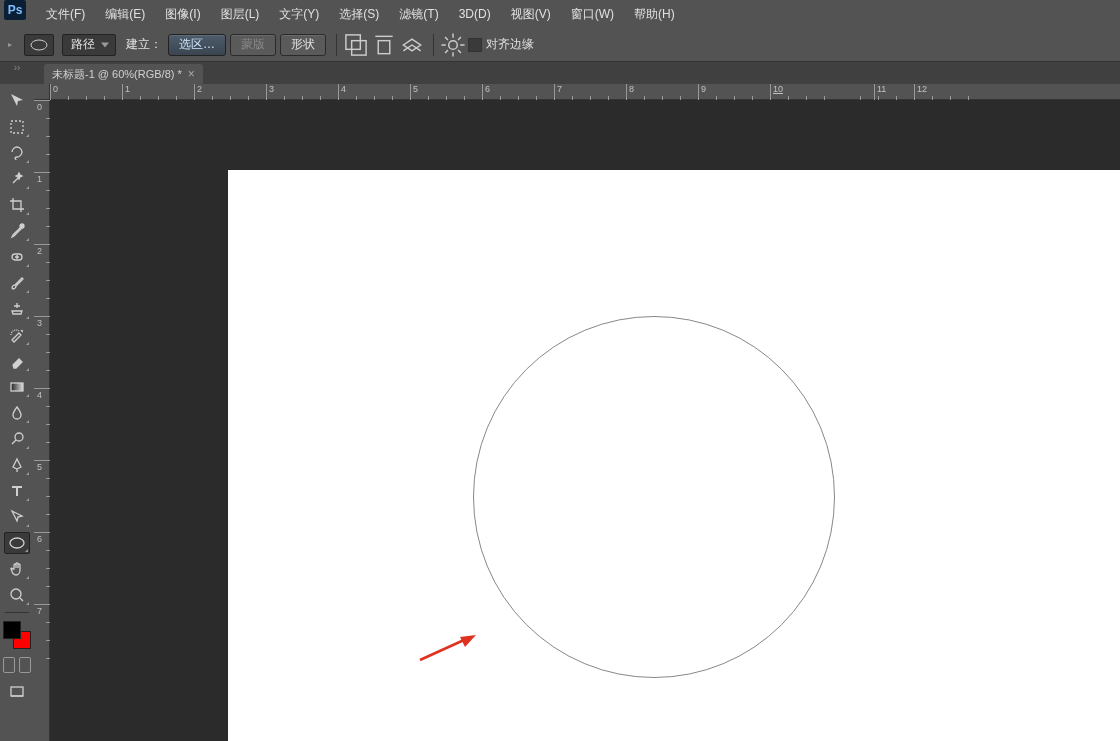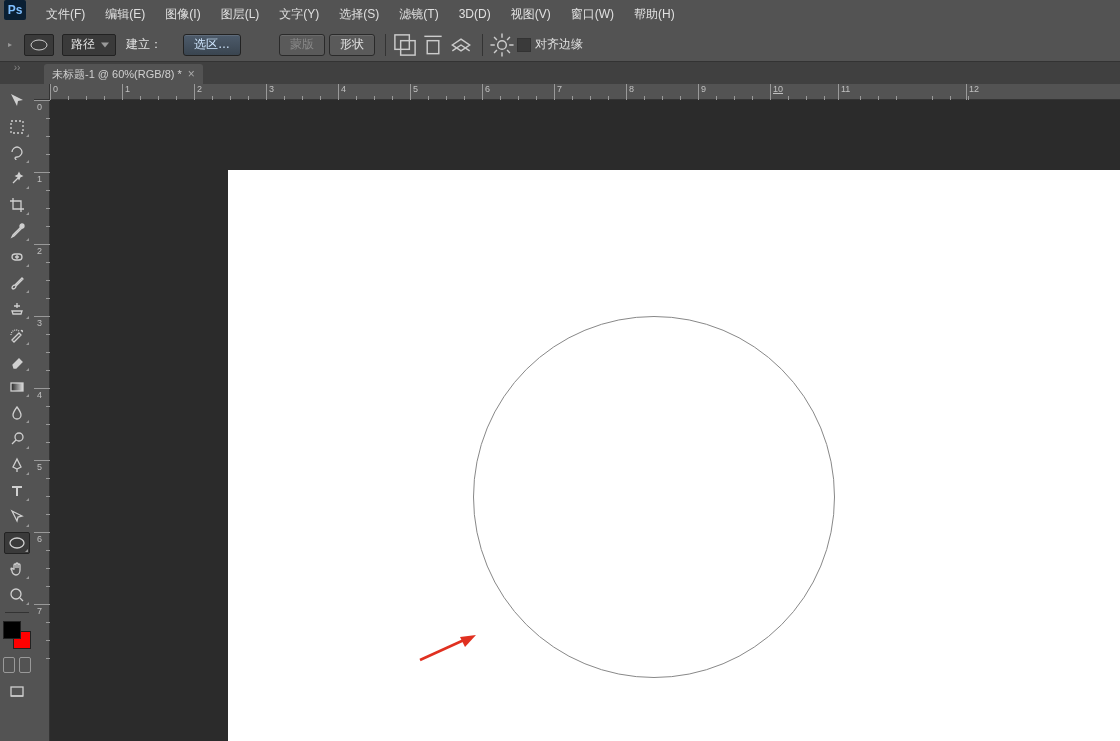--- a/index.html
+++ b/index.html
@@ -10,24 +10,24 @@
 .ps-logo { width: 22px; height: 20px; background: #0a1f33; color: #7fbfff; display: flex; align-items: center; justify-content: center; font-weight: bold; font-size: 12px; border-radius: 2px; margin-right: 10px; }
 .menu-item { padding: 0 10px; height: 28px; display: flex; align-items: center; cursor: default; }
 
 
 .optionsbar { height: 34px; background: #535353; border-bottom: 1px solid #333; display: flex; align-items: center; padding: 0 8px; font-size: 12px; color: #e0e0e0; }
 .opt-expand { width: 10px; height: 10px; margin-right: 6px; color: #999; font-size: 8px; }
 .ellipse-icon { width: 30px; height: 22px; background: #3a3a3a; border: 1px solid #222; border-radius: 2px; display: flex; align-items: center; justify-content: center; margin-right: 8px; }
 .ellipse-icon svg { width: 18px; height: 12px; }
 .dropdown { background: #3a3a3a; border: 1px solid #222; border-radius: 2px; height: 22px; display: flex; align-items: center; padding: 0 20px 0 8px; margin-right: 10px; position: relative; cursor: default; }
 .dropdown::after { content: ""; position: absolute; right: 6px; top: 50%; transform: translateY(-50%); border-left: 4px solid transparent; border-right: 4px solid transparent; border-top: 5px solid #999; }
-.opt-label { margin-right: 21px; }
+.opt-label { margin-right: 6px; }
 .opt-btn { background: #5a5a5a; border: 1px solid #2a2a2a; border-radius: 3px; height: 22px; padding: 0 10px; display: flex; align-items: center; margin-right: 4px; cursor: default; box-shadow: inset 0 1px 0 rgba(255,255,255,0.1); }
 .opt-btn.active { background: linear-gradient(#4d5b6b,#3a4550); color:#d0e7ff; border-color:#222;}
-.opt-btn.dis { color:#888;margin-left:34px; }
+.opt-btn.dis { color:#888; }
 .sep { width: 1px; height: 22px; background: #333; margin: 0 6px; }
 .icon-btn { width: 26px; height: 24px; display: flex; align-items: center; justify-content: center; margin-right: 2px; cursor: default; }
 .icon-btn svg { stroke: #ccc; fill: none; }
 .chk { width: 14px; height: 14px; border: 1px solid #333; background: #3a3a3a; margin-right: 4px; }
 
 
 .chevrons { position: absolute; left: 0; top: 62px; width: 34px; height: 10px; display:flex; align-items:center; justify-content:center; color:#888; font-size:10px;}
 
 
 .tabbar { height: 22px; background: #404040; display: flex; align-items: flex-end; padding-left: 44px; font-size: 11px; }
@@ -313,25 +313,25 @@
         <div class="tick-h minor" style="left: 612px;"></div>
         <div class="tick-h minor" style="left: 630px;"></div>
         <div class="tick-h" style="left: 648px;">9</div>
         <div class="tick-h minor" style="left: 666px;"></div>
         <div class="tick-h minor" style="left: 684px;"></div>
         <div class="tick-h minor" style="left: 702px;"></div>
         <div class="tick-h" style="left: 720px; text-decoration: underline;">10</div>
         <div class="tick-h minor" style="left: 738px;"></div>
         <div class="tick-h minor" style="left: 756px;"></div>
         <div class="tick-h minor" style="left: 774px;"></div>
-        <div class="tick-h" style="left: 788px;">11</div>
+        <div class="tick-h" style="left: 824px;">11</div>
         <div class="tick-h minor" style="left: 810px;"></div>
         <div class="tick-h minor" style="left: 828px;"></div>
         <div class="tick-h minor" style="left: 846px;"></div>
-        <div class="tick-h" style="left: 916px;">12</div>
+        <div class="tick-h" style="left: 864px;">12</div>
         <div class="tick-h minor" style="left: 882px;"></div>
         <div class="tick-h minor" style="left: 900px;"></div>
         <div class="tick-h minor" style="left: 918px;"></div>
       </div>
     <div class="ruler-v" id="ruler-v">
         <div class="tick-v" style="top: 0px;">0</div>
         <div class="tick-v minor" style="top: 18px;"></div>
         <div class="tick-v minor" style="top: 36px;"></div>
         <div class="tick-v minor" style="top: 54px;"></div>
         <div class="tick-v" style="top: 72px;">1</div>

